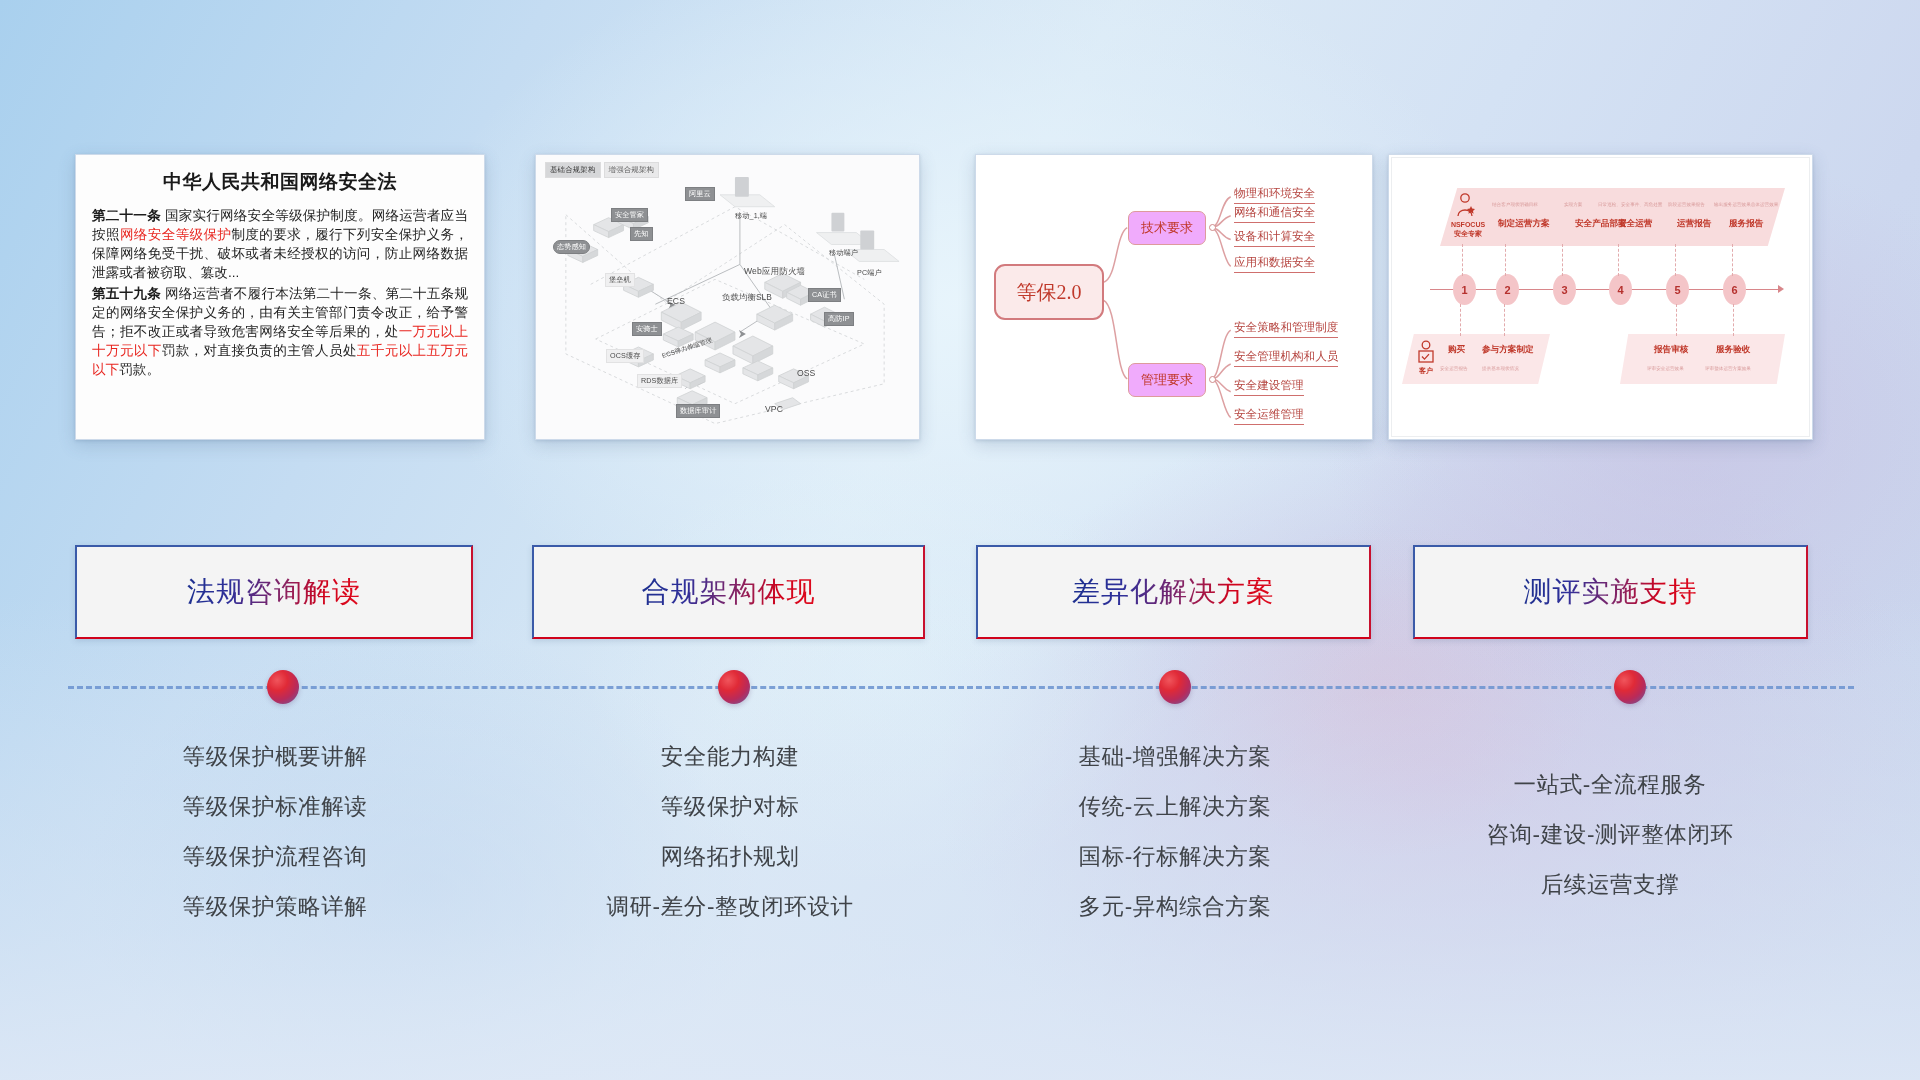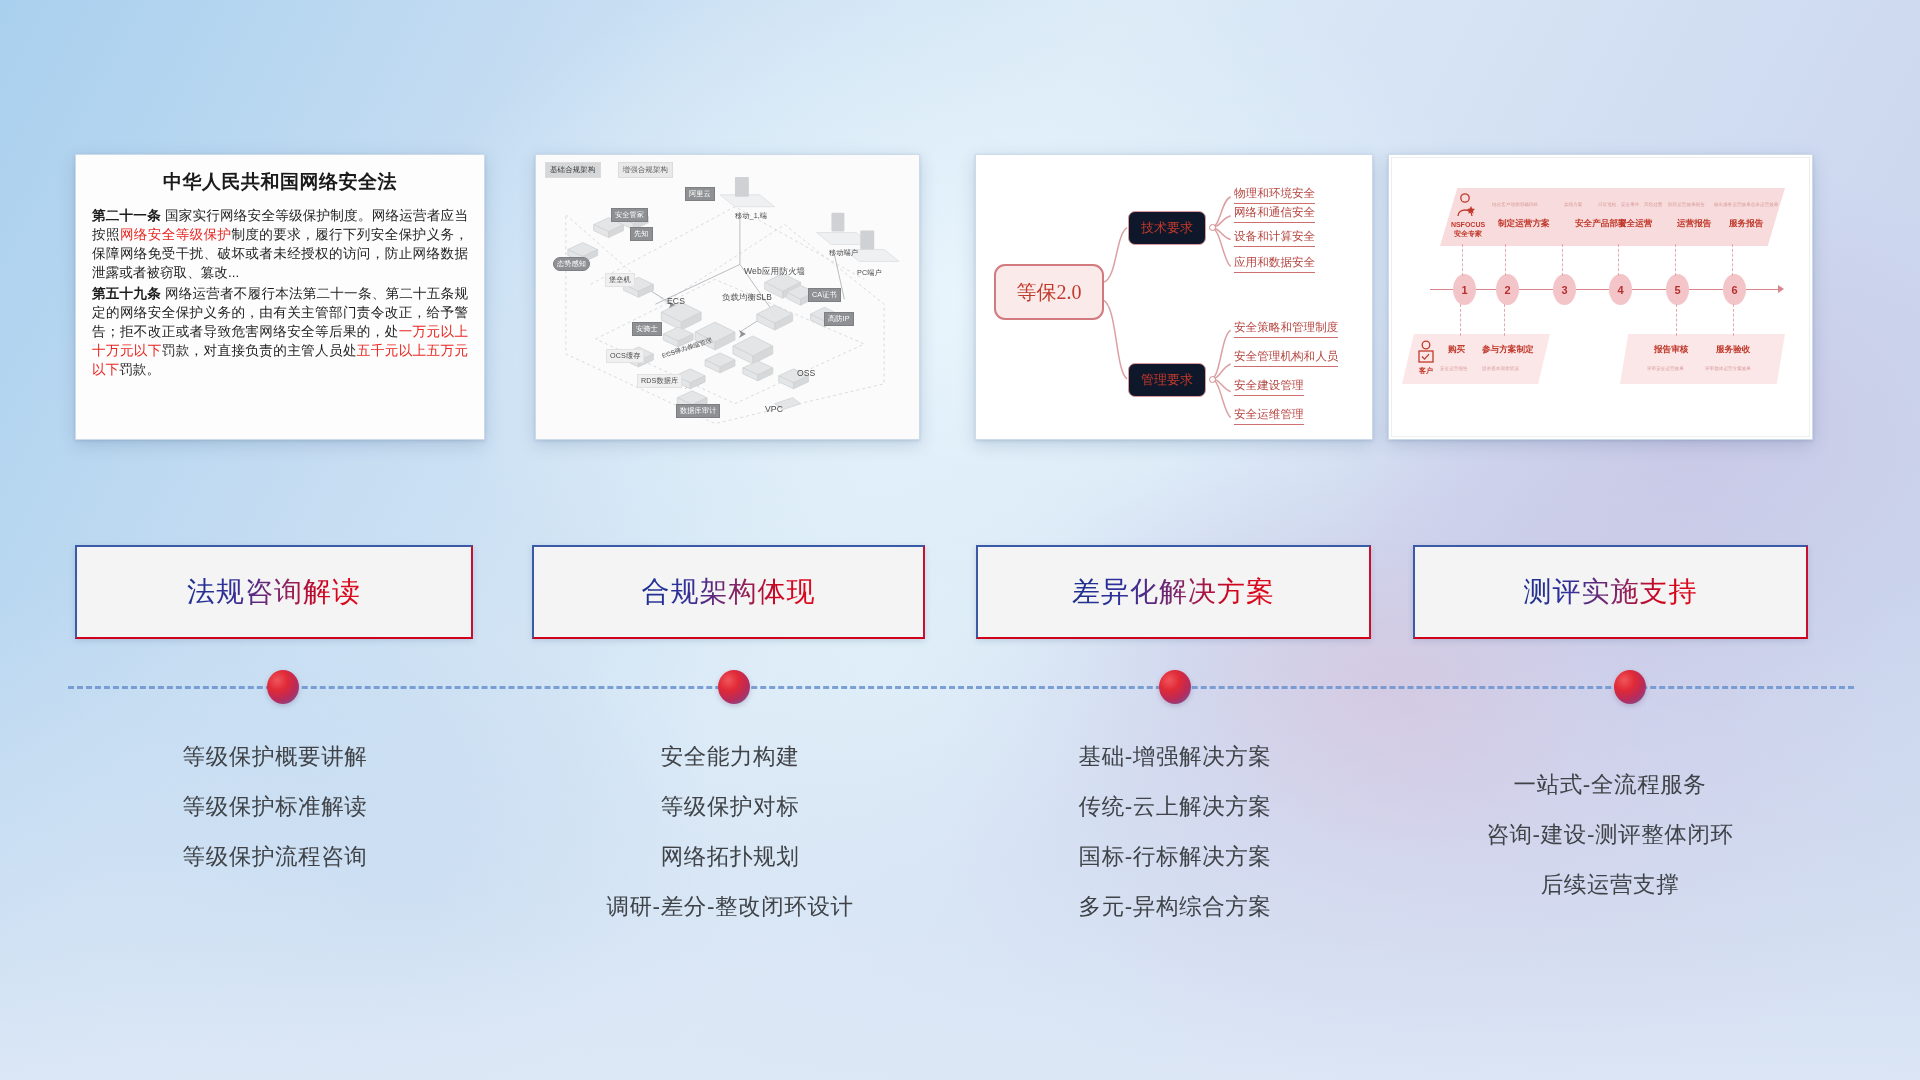--- a/index.html
+++ b/index.html
@@ -43,21 +43,21 @@
     text-align:center; font-weight:bold; font-size:19px; color:#1a1a1a;
     letter-spacing:.5px; margin-bottom:11px;
   }
   .law-p { font-size:13.6px; line-height:19px; color:#1d1d1d; text-align:justify; }
   .law-p + .law-p { margin-top:2px; }
   .law-art { font-weight:bold; }
   .law-red { color:#e8251f; }
 
   
   .arch { position:relative; width:100%; height:100%; background:#fbfbfc; }
-  .arch-tabs { position:absolute; top:7px; left:9px; display:flex; gap:17px;border-radius:6px; }
+  .arch-tabs { position:absolute; top:7px; left:9px; display:flex; gap:3px;border-radius:6px; }
   .arch-tab {
     font-size:7.4px; color:#5d5d5d; padding:2px 4px; background:#e9e9ea;
     border:1px solid #dcdcdd; letter-spacing:.2px;
   }
   .arch-tab.sel { background:#d6d7d9; color:#3a3a3a; }
   .arch-node {
     position:absolute; font-size:7.2px; color:#4b4b4b; white-space:nowrap;
     background:#f0f0f1; border:1px solid #e2e2e3; padding:1px 3px;
     letter-spacing:.1px;
   }
@@ -68,21 +68,21 @@
   
   .mm { position:relative; width:100%; height:100%; background:#fff; }
   .mm-root {
     position:absolute; left:18px; top:109px; width:110px; height:56px;
     background:#fbeaea; border:2.6px solid #d27a7d; border-radius:11px;
     display:flex; align-items:center; justify-content:center;
     font-size:20px; color:#c0392b; font-family:"Liberation Serif","DejaVu Serif",serif;
   }
   .mm-branch {
     position:absolute; width:78px; height:34px;
-    background:#0f172a; border:1.6px solid #dd9a9c; border-radius:7px;
+    background:#f0abfc; border:1.6px solid #dd9a9c; border-radius:7px;
     display:flex; align-items:center; justify-content:center;
     font-size:13px; color:#c0392b; font-family:"Liberation Serif","DejaVu Serif",serif;
   }
   .mm-b1 { left:152px; top:56px; }
   .mm-b2 { left:152px; top:208px; }
   .mm-leaf {
     position:absolute; font-size:11.6px; color:#b5443f; white-space:nowrap;
     font-family:"Liberation Serif","DejaVu Serif",serif; padding-bottom:2px;
     border-bottom:1.6px solid #cf6f6d; line-height:15px;
   }
@@ -290,21 +290,21 @@
         </svg>
 
         <div class="arch-tabs">
           <div class="arch-tab sel">基础合规架构</div>
           <div class="arch-tab">增强合规架构</div>
         </div>
 
         <div class="arch-node dark" style="left:149px; top:32px;">阿里云</div>
         <div class="arch-node dark" style="left:75px;  top:53px;">安全管家</div>
         <div class="arch-node dark" style="left:50px;  top:72px;margin-left:44px;">先知</div>
-        <div class="arch-node dark" style="left:17px;  top:102px;border-radius:7px;">态势感知</div>
+        <div class="arch-node dark" style="left:17px;  top:85px;border-radius:7px;">态势感知</div>
         <div class="arch-node" style="left:69px;  top:118px;">堡垒机</div>
         <div class="arch-node plain" style="left:196px; top:55px;">移动_1,端</div>
         <div class="arch-node plain" style="left:205px; top:110px; font-size:8.6px;">Web应用防火墙</div>
         <div class="arch-node dark" style="left:272px; top:133px;">CA证书</div>
         <div class="arch-node dark" style="left:288px; top:157px;">高防IP</div>
         <div class="arch-node plain" style="left:290px; top:92px;">移动端户</div>
         <div class="arch-node plain" style="left:318px; top:112px;">PC端户</div>
         <div class="arch-node plain" style="left:128px; top:140px; font-size:8.6px;">ECS</div>
         <div class="arch-node dark" style="left:96px;  top:167px;">安骑士</div>
         <div class="arch-node plain" style="left:183px; top:136px; font-size:8.4px;">负载均衡SLB</div>
@@ -444,20 +444,21 @@
     <div class="tl-dot d2"></div>
     <div class="tl-dot d3"></div>
     <div class="tl-dot d4"></div>
   </div>
 
   <div class="lists">
     <div class="list ls-1">
       <div>等级保护概要讲解</div>
       <div>等级保护标准解读</div>
       <div>等级保护流程咨询</div>
+      <div>等级保护策略详解</div>
     </div>
     <div class="list ls-2">
       <div>安全能力构建</div>
       <div>等级保护对标</div>
       <div>网络拓扑规划</div>
       <div>调研-差分-整改闭环设计</div>
     </div>
     <div class="list ls-3">
       <div>基础-增强解决方案</div>
       <div>传统-云上解决方案</div>

